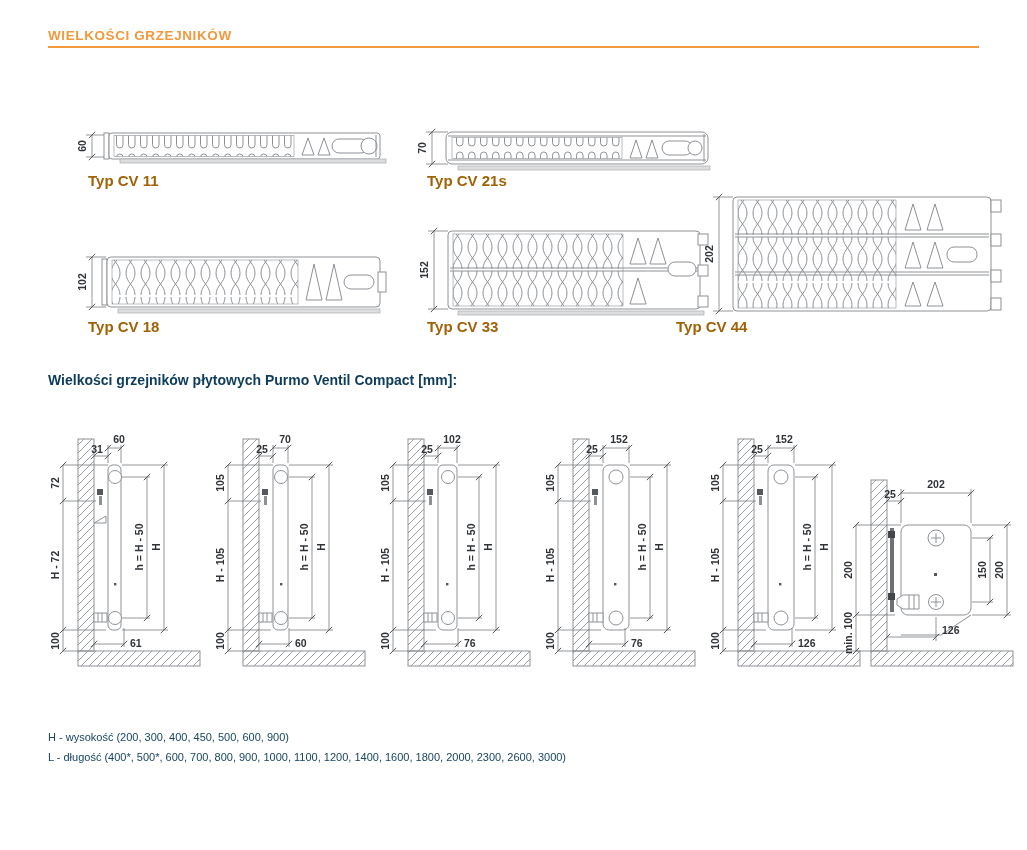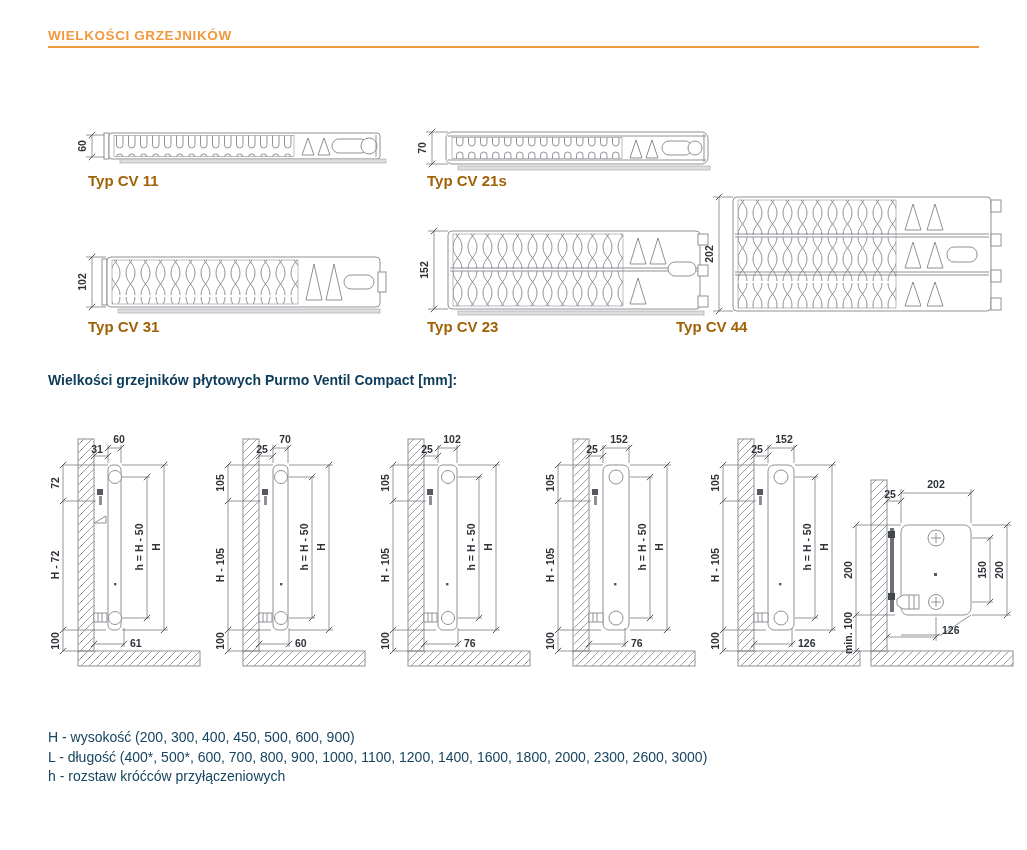--- a/index.html
+++ b/index.html
@@ -4,21 +4,21 @@
 <style>
   html,body{margin:0;padding:0;background:#fff;}
   .page{position:relative;width:1027px;height:796px;background:#fff;overflow:hidden;
         font-family:"Liberation Sans",sans-serif;}
   .hdr-title{position:absolute;left:48px;top:28px;font-size:13.5px;font-weight:bold;
         letter-spacing:.6px;color:#F0993E;text-transform:uppercase;}
   .hdr-rule{position:absolute;left:48px;top:46px;width:931px;height:0;
         border-top:2px solid #F0993E;}
   .type-label{position:absolute;font-size:15px;font-weight:bold;color:#a16207;}
   .section-heading{position:absolute;left:48px;top:372px;font-size:14px;font-weight:bold;color:#0D3C5A;}
-  .legend{position:absolute;left:48px;top:728px;font-size:14px;line-height:19.5px;color:#17455F;}
+  .legend{position:absolute;left:48px;top:728px;font-size:11px;line-height:19.5px;color:#17455F;}
   .legend div{white-space:nowrap;}
   svg{position:absolute;overflow:visible;}
   .ol{stroke:#8D9196;fill:none;stroke-width:1;}
   .olf{stroke:#8D9196;fill:#fff;stroke-width:1;}
   .dl{stroke:#777b80;stroke-width:.8;fill:none;}
   .dt{font-family:"Liberation Sans",sans-serif;font-size:10.5px;font-weight:600;fill:#2F3338;}
   .shadow{fill:#DCDEDF;stroke:#AAADB0;stroke-width:.7;}
 </style>
 </head>
 <body>
@@ -94,21 +94,21 @@
     <text class="dt" transform="rotate(-90 8 32)" x="8" y="32" text-anchor="middle">102</text>
     <rect class="olf" x="24" y="9" width="5" height="46"></rect>
     <rect class="olf" x="29" y="7" width="273" height="50" rx="4"></rect>
     <rect x="34" y="10" width="186" height="44" fill="url(#fins)" stroke="#8D9196" stroke-width=".6"></rect>
     <path class="ol" d="M228,50 L236,14 L244,50 Z"></path>
       <path class="ol" d="M248,50 L256,14 L264,50 Z"></path>
     <rect class="olf" x="266" y="25" width="30" height="14" rx="7"></rect>
     <rect class="olf" x="300" y="22" width="8" height="20"></rect>
     <rect class="shadow" x="40" y="59" width="262" height="4"></rect>
   </svg>
-  <div class="type-label" style="left:88px;top:318px">Typ CV 31</div>
+  <div class="type-label" style="left:88px;top:318px">Typ CV 18</div>
 
   <svg width="295" height="94" style="left:420px;top:224px" viewBox="0 0 295 94">
     <line class="dl" x1="14" y1="7" x2="14" y2="85"></line>
     <line class="dl" x1="8" y1="7" x2="28" y2="7"></line>
       <line class="dl" x1="8" y1="85" x2="28" y2="85"></line>
     <use href="#tk" x="14" y="7"></use>
       <use href="#tk" x="14" y="85"></use>
     <text class="dt" transform="rotate(-90 8 46)" x="8" y="46" text-anchor="middle">152</text>
     <rect class="olf" x="28" y="7" width="252" height="78" rx="4"></rect>
     <rect x="33" y="10" width="170" height="72" fill="url(#fins)" stroke="#8D9196" stroke-width=".6"></rect>
@@ -116,21 +116,21 @@
       <line class="ol" x1="30" y1="47" x2="278" y2="47"></line>
     <path class="ol" d="M210,40 L218,14 L226,40 Z"></path>
       <path class="ol" d="M230,40 L238,14 L246,40 Z"></path>
     <path class="ol" d="M210,80 L218,54 L226,80 Z"></path>
     <rect class="olf" x="248" y="38" width="28" height="14" rx="7"></rect>
     <rect class="olf" x="278" y="10" width="10" height="11"></rect>
     <rect class="olf" x="278" y="41" width="10" height="11"></rect>
     <rect class="olf" x="278" y="72" width="10" height="11"></rect>
     <rect class="shadow" x="38" y="87" width="246" height="4"></rect>
   </svg>
-  <div class="type-label" style="left:427px;top:318px">Typ CV 23</div>
+  <div class="type-label" style="left:427px;top:318px">Typ CV 33</div>
 
   <svg width="300" height="130" style="left:705px;top:190px" viewBox="0 0 300 130">
     <line class="dl" x1="14" y1="7" x2="14" y2="121"></line>
     <line class="dl" x1="8" y1="7" x2="28" y2="7"></line>
       <line class="dl" x1="8" y1="121" x2="28" y2="121"></line>
     <use href="#tk" x="14" y="7"></use>
       <use href="#tk" x="14" y="121"></use>
     <text class="dt" transform="rotate(-90 8 64)" x="8" y="64" text-anchor="middle">202</text>
     <rect class="olf" x="28" y="7" width="258" height="114" rx="4"></rect>
     <rect x="33" y="10" width="158" height="108" fill="url(#fins)" stroke="#8D9196" stroke-width=".6"></rect>
@@ -472,16 +472,15 @@
     <line class="dl" x1="93" y1="192" x2="93" y2="216"></line>
     <line class="dl" x1="44" y1="212" x2="93" y2="212"></line>
       <use href="#tk" x="44" y="212"></use>
       <use href="#tk" x="93" y="212"></use>
     <text class="dt" x="99" y="209" text-anchor="start">126</text>
   </svg>
 
   <div class="legend">
     <div>H - wysokość (200, 300, 400, 450, 500, 600, 900)</div>
     <div>L - długość (400*, 500*, 600, 700, 800, 900, 1000, 1100, 1200, 1400, 1600, 1800, 2000, 2300, 2600, 3000)</div>
-    <div>h - rozstaw króćców przyłączeniowych</div>
   </div>
 
 </div>
 
 </body></html>

